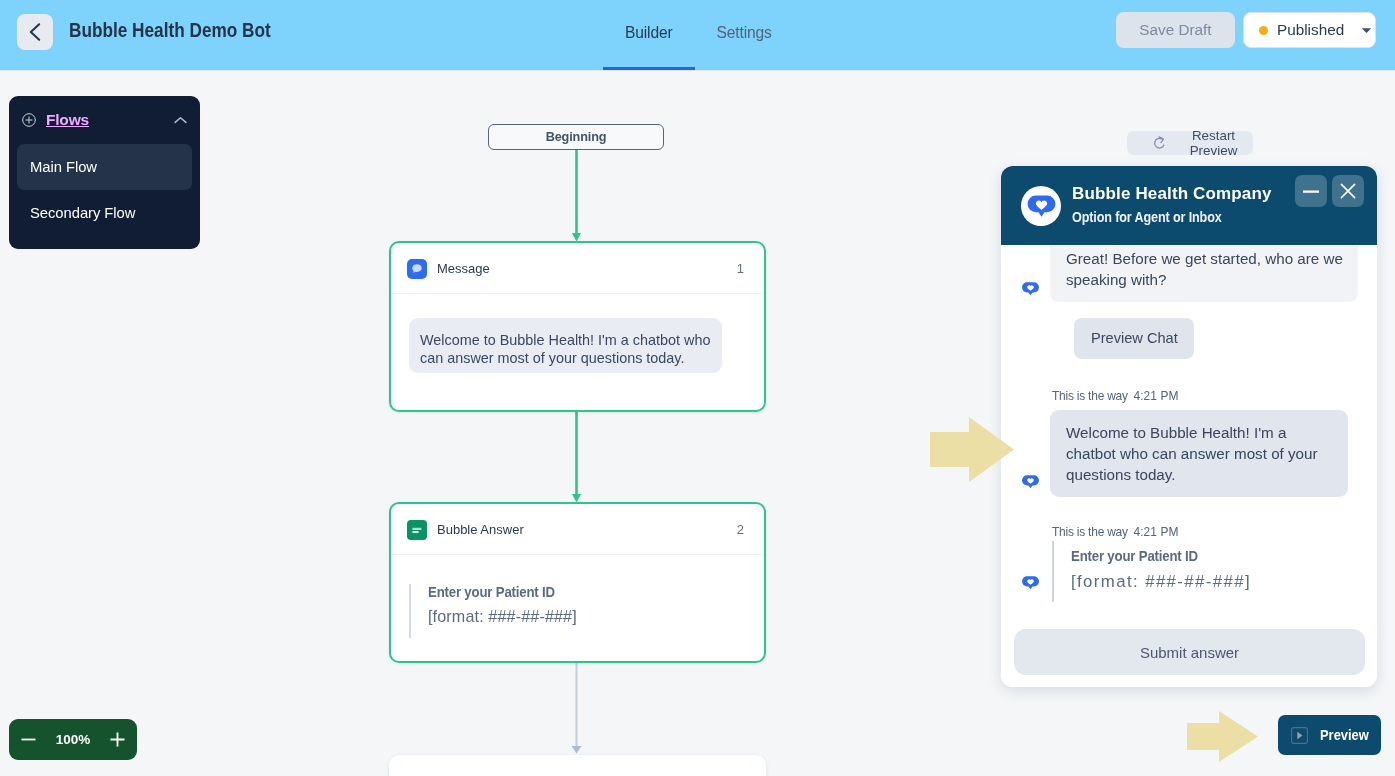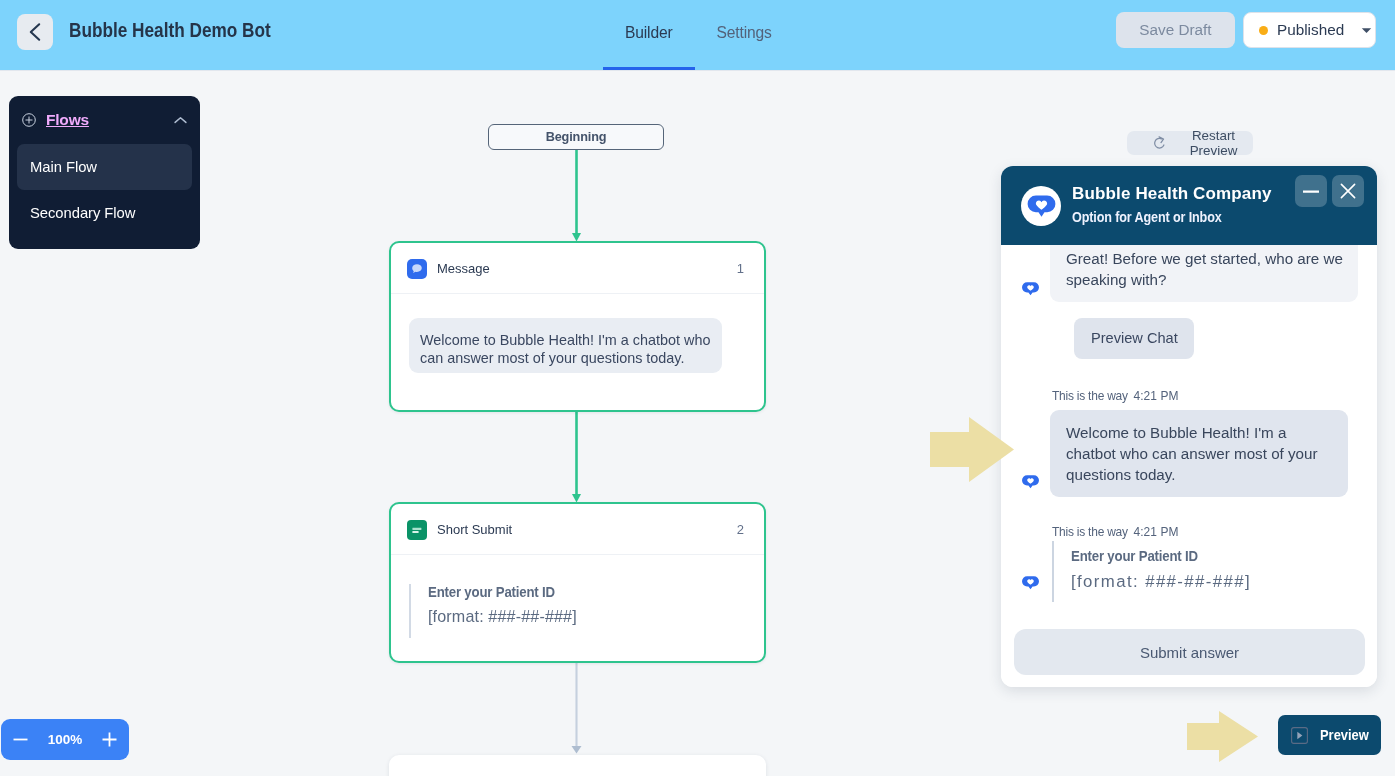--- a/index.html
+++ b/index.html
@@ -65,22 +65,22 @@
   .bubble { background:#e9edf3; border-radius:9px; padding:14px 5px 6px 11px;
             font-size:14.4px; line-height:17.5px; color:#3a4760; width:313px; }
   .quote { border-left:2px solid #d2dae5; padding-left:17px; }
   .quote-label { font-size:14.3px; font-weight:600; color:#5b6a81; letter-spacing:-0.2px;
                  transform:scaleX(0.925); transform-origin:left center; }
   .quote-value { font-size:16.1px; color:#5b6a81; margin-top:7px; letter-spacing:0.15px; }
   .node-ghost { position:absolute; left:389px; top:755px; width:377px; height:60px; z-index:2;
                 background:#fff; border-radius:10px; box-shadow:0 1px 4px rgba(20,40,70,.10); }
 
   
-  .zoom { position:absolute; left:1px; top:719px; width:128px; height:41px;
-          background:#3b82f6; border-radius:9px; display:flex; align-items:center;
+  .zoom { position:absolute; left:9px; top:719px; width:128px; height:41px;
+          background:#14532d; border-radius:9px; display:flex; align-items:center;
           justify-content:space-between; padding:0 12px; }
   .zoom-lbl { font-size:13.5px; font-weight:700; color:#fff; }
   .zoom-btn { cursor:pointer; display:flex; align-items:center; justify-content:center; }
 
   
   .preview-btn { position:absolute; left:1278px; top:715px; width:103px; height:40px;
                  background:#0c4a6e; border-radius:7px; display:flex; align-items:center;
                  padding-left:13px; gap:12px; cursor:pointer; }
   .preview-lbl { font-size:14.2px; font-weight:700; color:#fff; letter-spacing:0;
                  transform:scaleX(0.91); transform-origin:left center; }
@@ -180,21 +180,21 @@
   </div>
 
   <div class="node" id="node1" style="top:502px;height:161px">
     <div class="node-head">
       <span class="node-ico" style="background:#0a9367;border-radius:4px">
         <svg width="14" height="14" viewBox="0 0 14 14">
           <rect x="2.4" y="4.7" width="9.0" height="2.2" rx="0.3" fill="#a9e2ce"></rect>
           <rect x="2.4" y="7.9" width="6.2" height="2.2" rx="0.3" fill="#d9f3e9"></rect>
         </svg>
       </span>
-      <span class="node-title">Short Submit</span>
+      <span class="node-title">Bubble Answer</span>
       <span class="node-idx">2</span>
     </div>
     <div class="node-body">
       <div class="quote">
         <div class="quote-label">Enter your Patient ID</div>
         <div class="quote-value">[format: ###-##-###]</div>
       </div>
     </div>
   </div>
 

